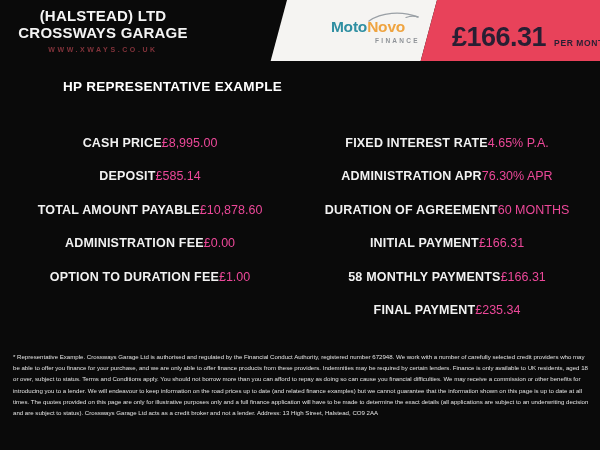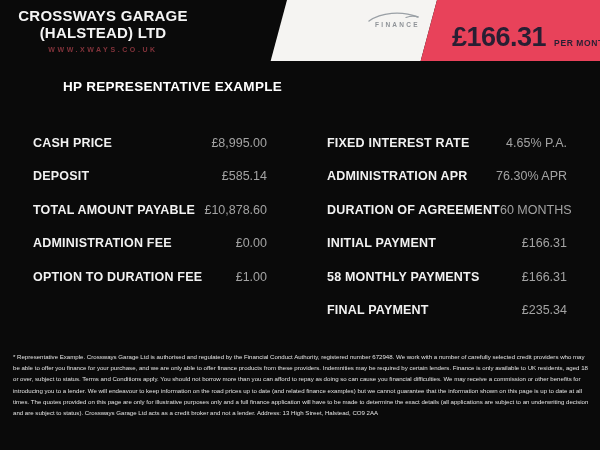--- a/index.html
+++ b/index.html
@@ -32,47 +32,50 @@
   .price { position:absolute; left:452px; top:22px; display:flex; align-items:baseline; gap:8px; white-space:nowrap; color:#281f33; }
   .price-amount { font-size:27px; font-weight:bold; letter-spacing:-0.5px; }
   .price-suffix { font-size:8.5px; font-weight:bold; letter-spacing:0.6px; }
   
   .page-title { position:absolute; left:15px; top:79px; font-size:13.5px; font-weight:bold; color:#ffffff; letter-spacing:0.3px;padding-left:48px; }
   
   .table { position:absolute; top:126px; left:0; width:600px; }
   .col { position:absolute; top:0; }
   .col-left  { left:33px;  width:234px; }
   .col-right { left:327px; width:240px; }
-  .row { height:33.5px; display:flex; justify-content:space-between; align-items:center; }
+  .row { height:33.5px; display:flex; justify-content:center; align-items:center; }
   .lbl { font-size:12.5px; font-weight:bold; color:#f2f2f2; letter-spacing:0.2px; white-space:nowrap; }
-  .val { font-size:12.5px; color:#a3a3a3; white-space:nowrap; }
+  .val { font-size:12.5px; color:#ec4899; white-space:nowrap; }
   
   .disclaimer {
     position:absolute; left:13px; top:351px; width:576px;
     font-size:6.1px; line-height:11.2px; color:#e3e3e3; letter-spacing:0px;
   }
 </style>
 </head>
 <body>
 
 <div class="header">
   <div class="white-band"></div>
   <div class="red-band"></div>
 
   <div class="dealer">
+    <div class="dealer-name">(HALSTEAD) LTD</div>
     <div class="dealer-name">CROSSWAYS GARAGE</div>
-    <div class="dealer-name">(HALSTEAD) LTD</div>
     <div class="dealer-site">WWW.XWAYS.CO.UK</div>
   </div>
 
   <div class="logo">
     <svg class="logo-swoosh" viewBox="0 0 52 11">
       <path d="M1,10 C13,1.5 33,-0.5 50,6" fill="none" stroke="#9aa0a6" stroke-width="1.4" stroke-linecap="round"></path>
       <path d="M38,6.5 C43,4.5 47,4.8 50,6" fill="none" stroke="#9aa0a6" stroke-width="1.2" stroke-linecap="round"></path>
     </svg>
+    <div class="logo-text">
+      <span class="logo-moto">Moto</span><span class="logo-novo">Novo</span>
+    </div>
     <div class="logo-finance">FINANCE</div>
   </div>
 
   <div class="price">
     <span class="price-amount">£166.31</span>
     <span class="price-suffix">PER MONTH*</span>
   </div>
 </div>
 
 <h1 class="page-title">HP REPRESENTATIVE EXAMPLE</h1>

